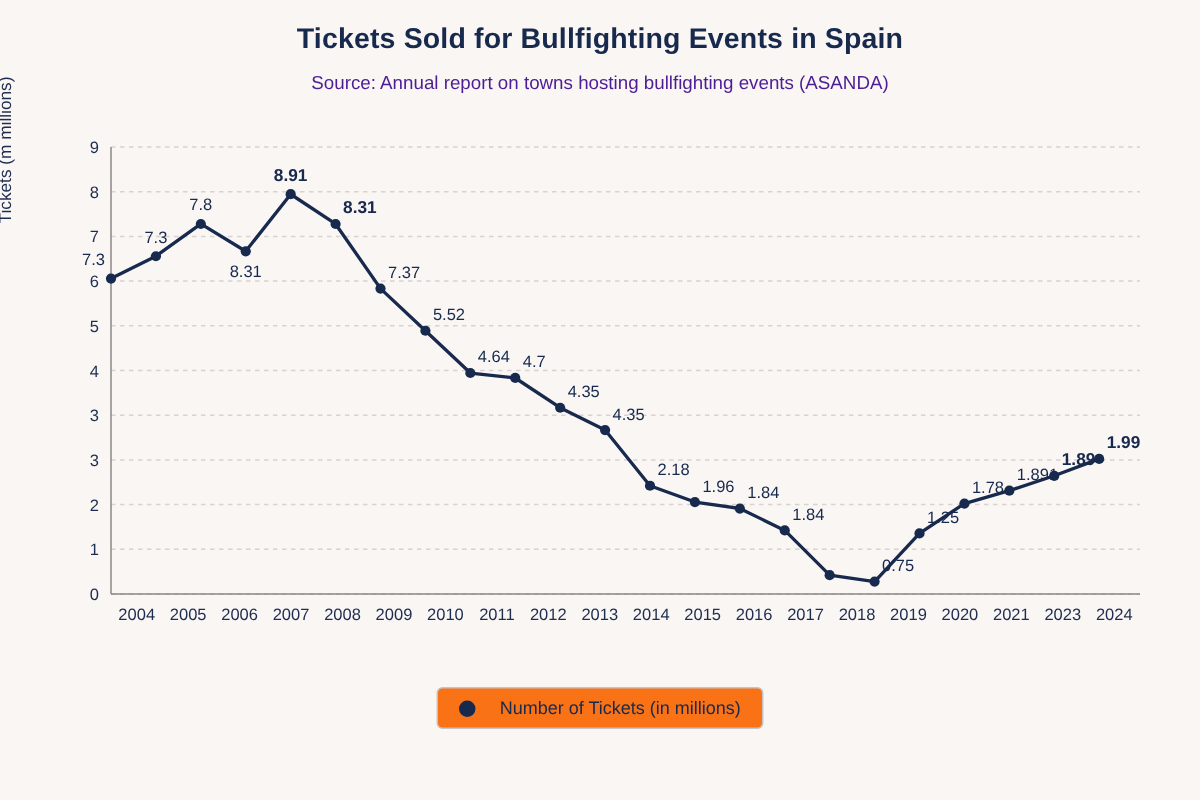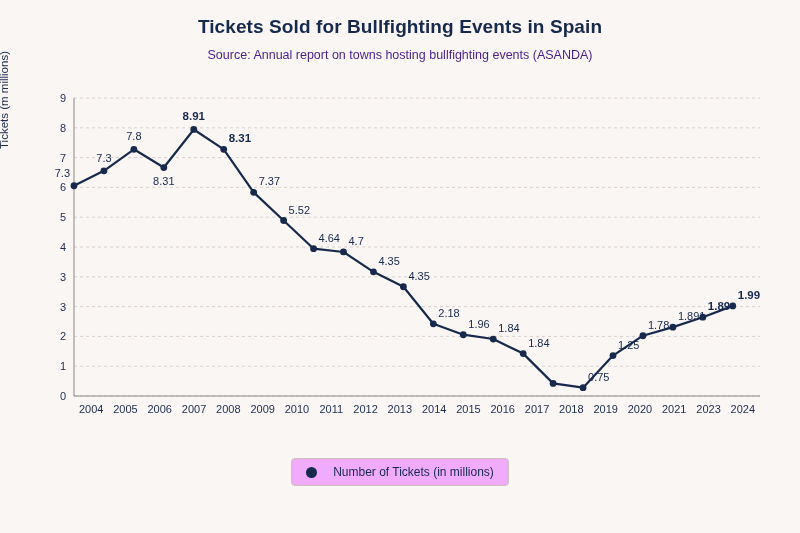--- a/index.html
+++ b/index.html
@@ -65,21 +65,21 @@
     top: 458px;
     width: 800px;
     text-align: center;
   }
   .legend-box {
     display: inline-flex;
     align-items: center;
     gap: 16px;
     border: 1px solid #c9c2c0;
     border-radius: 4px;
-    background: #f0abfc;
+    background: #f97316;
     padding: 6px 14px;
   }
   .legend-dot {
     width: 11px;
     height: 11px;
     border-radius: 50%;
     background: #17294d;
     display: inline-block;
   }
   .legend-label {

